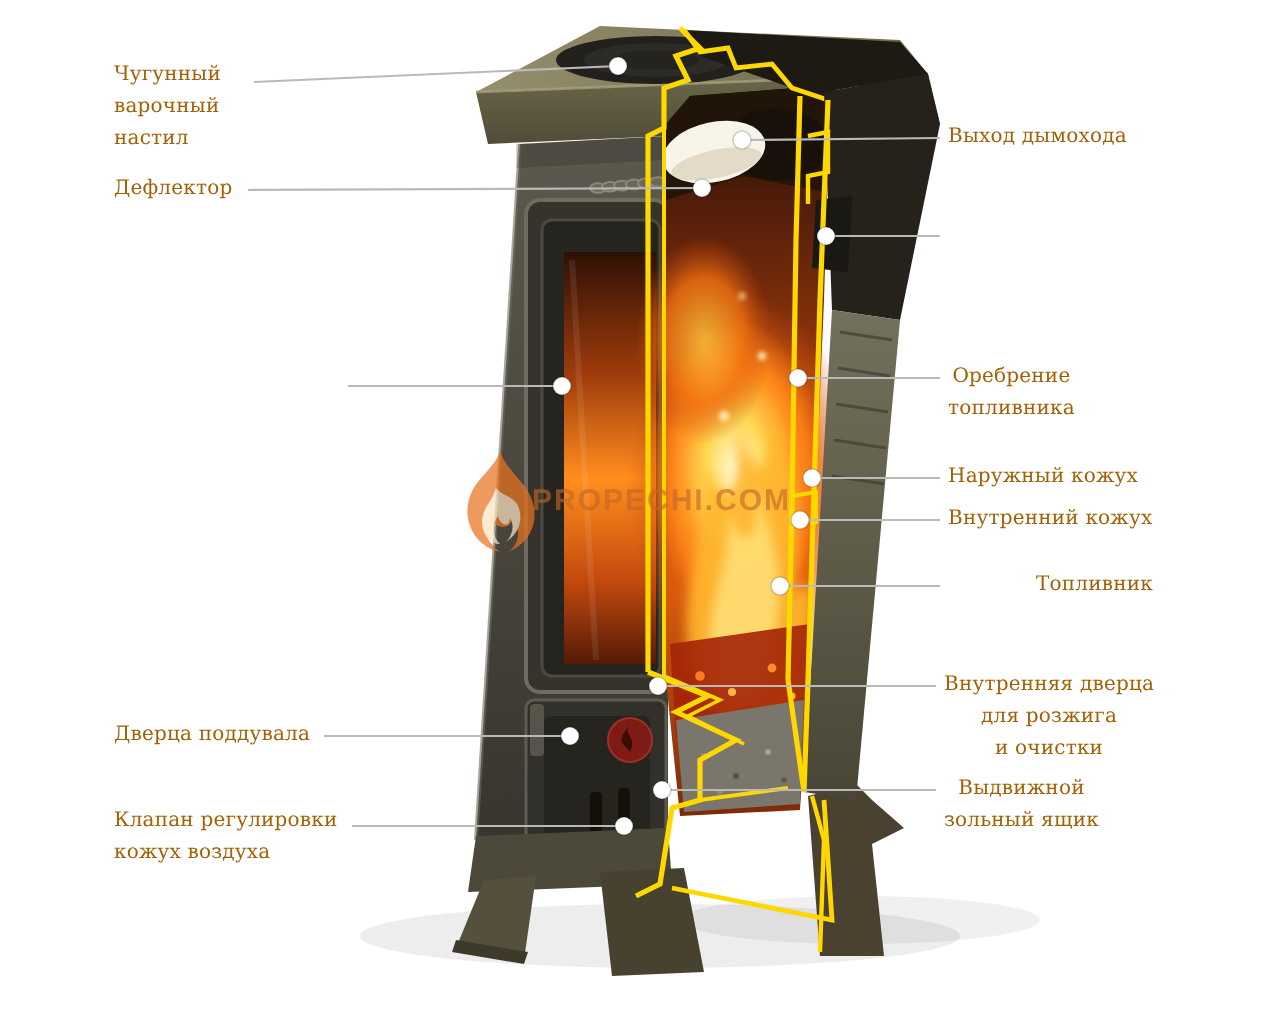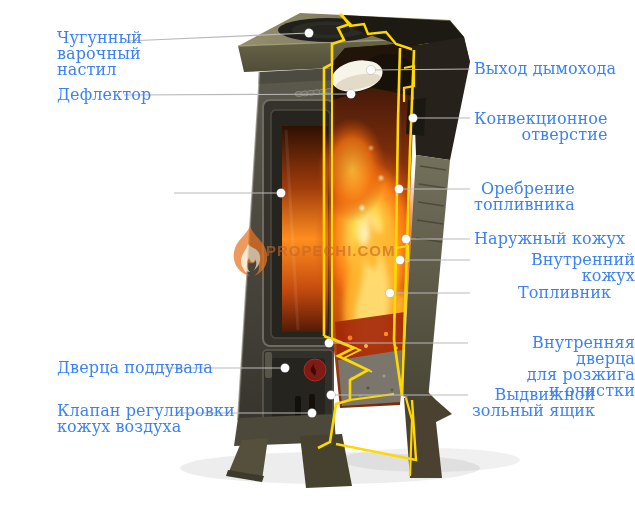--- a/index.html
+++ b/index.html
@@ -2,24 +2,24 @@
 <html><head>
 <meta charset="utf-8">
 <style>
   html,body{margin:0;padding:0;background:#ffffff;}
   .stage{
     position:relative;width:635px;height:505px;background:#ffffff;overflow:hidden;
     font-family:"DejaVu Serif","Liberation Serif",serif;
   }
   .art,.overlay{position:absolute;left:0;top:0;}
   .label{
-    position:absolute;font-size:16px;line-height:16px;color:#3b82f6;
+    position:absolute;font-size:10px;line-height:16px;color:#a16207;
     white-space:pre-line;letter-spacing:.1px;
   }
-  .label.right{text-align:right;}
+  .label.right{text-align:center;}
   .watermark{
     position:absolute;left:266px;top:242px;
     font-family:"Liberation Sans",sans-serif;font-weight:bold;font-size:15px;
     letter-spacing:1px;color:rgba(196,102,38,0.62);pointer-events:none;
   }
   .wm-flame{position:absolute;left:226px;top:224px;opacity:.72;}
 </style>
 </head>
 <body>
 
@@ -238,22 +238,20 @@
 
   <div class="label" style="left:57px;top:30px;">Чугунный
 варочный
 настил</div>
   <div class="label" style="left:57px;top:87px;">Дефлектор</div>
   <div class="label" style="left:57px;top:360px;">Дверца поддувала</div>
   <div class="label" style="left:57px;top:403px;">Клапан регулировки
 кожух воздуха</div>
 
   <div class="label right" style="left:474px;top:61px;">Выход дымохода</div>
-  <div class="label right" style="left:474px;top:111px;">Конвекционное
-отверстие</div>
   <div class="label right" style="left:474px;top:181px;">Оребрение
 топливника</div>
   <div class="label right" style="left:474px;top:231px;">Наружный кожух</div>
   <div class="label right" style="left:474px;top:252px;">Внутренний кожух</div>
   <div class="label right" style="left:474px;top:285px;margin-left:44px;">Топливник</div>
   <div class="label right" style="left:472px;top:335px;">Внутренняя дверца
 для розжига
 и очистки</div>
   <div class="label right" style="left:472px;top:387px;">Выдвижной
 зольный ящик</div>

